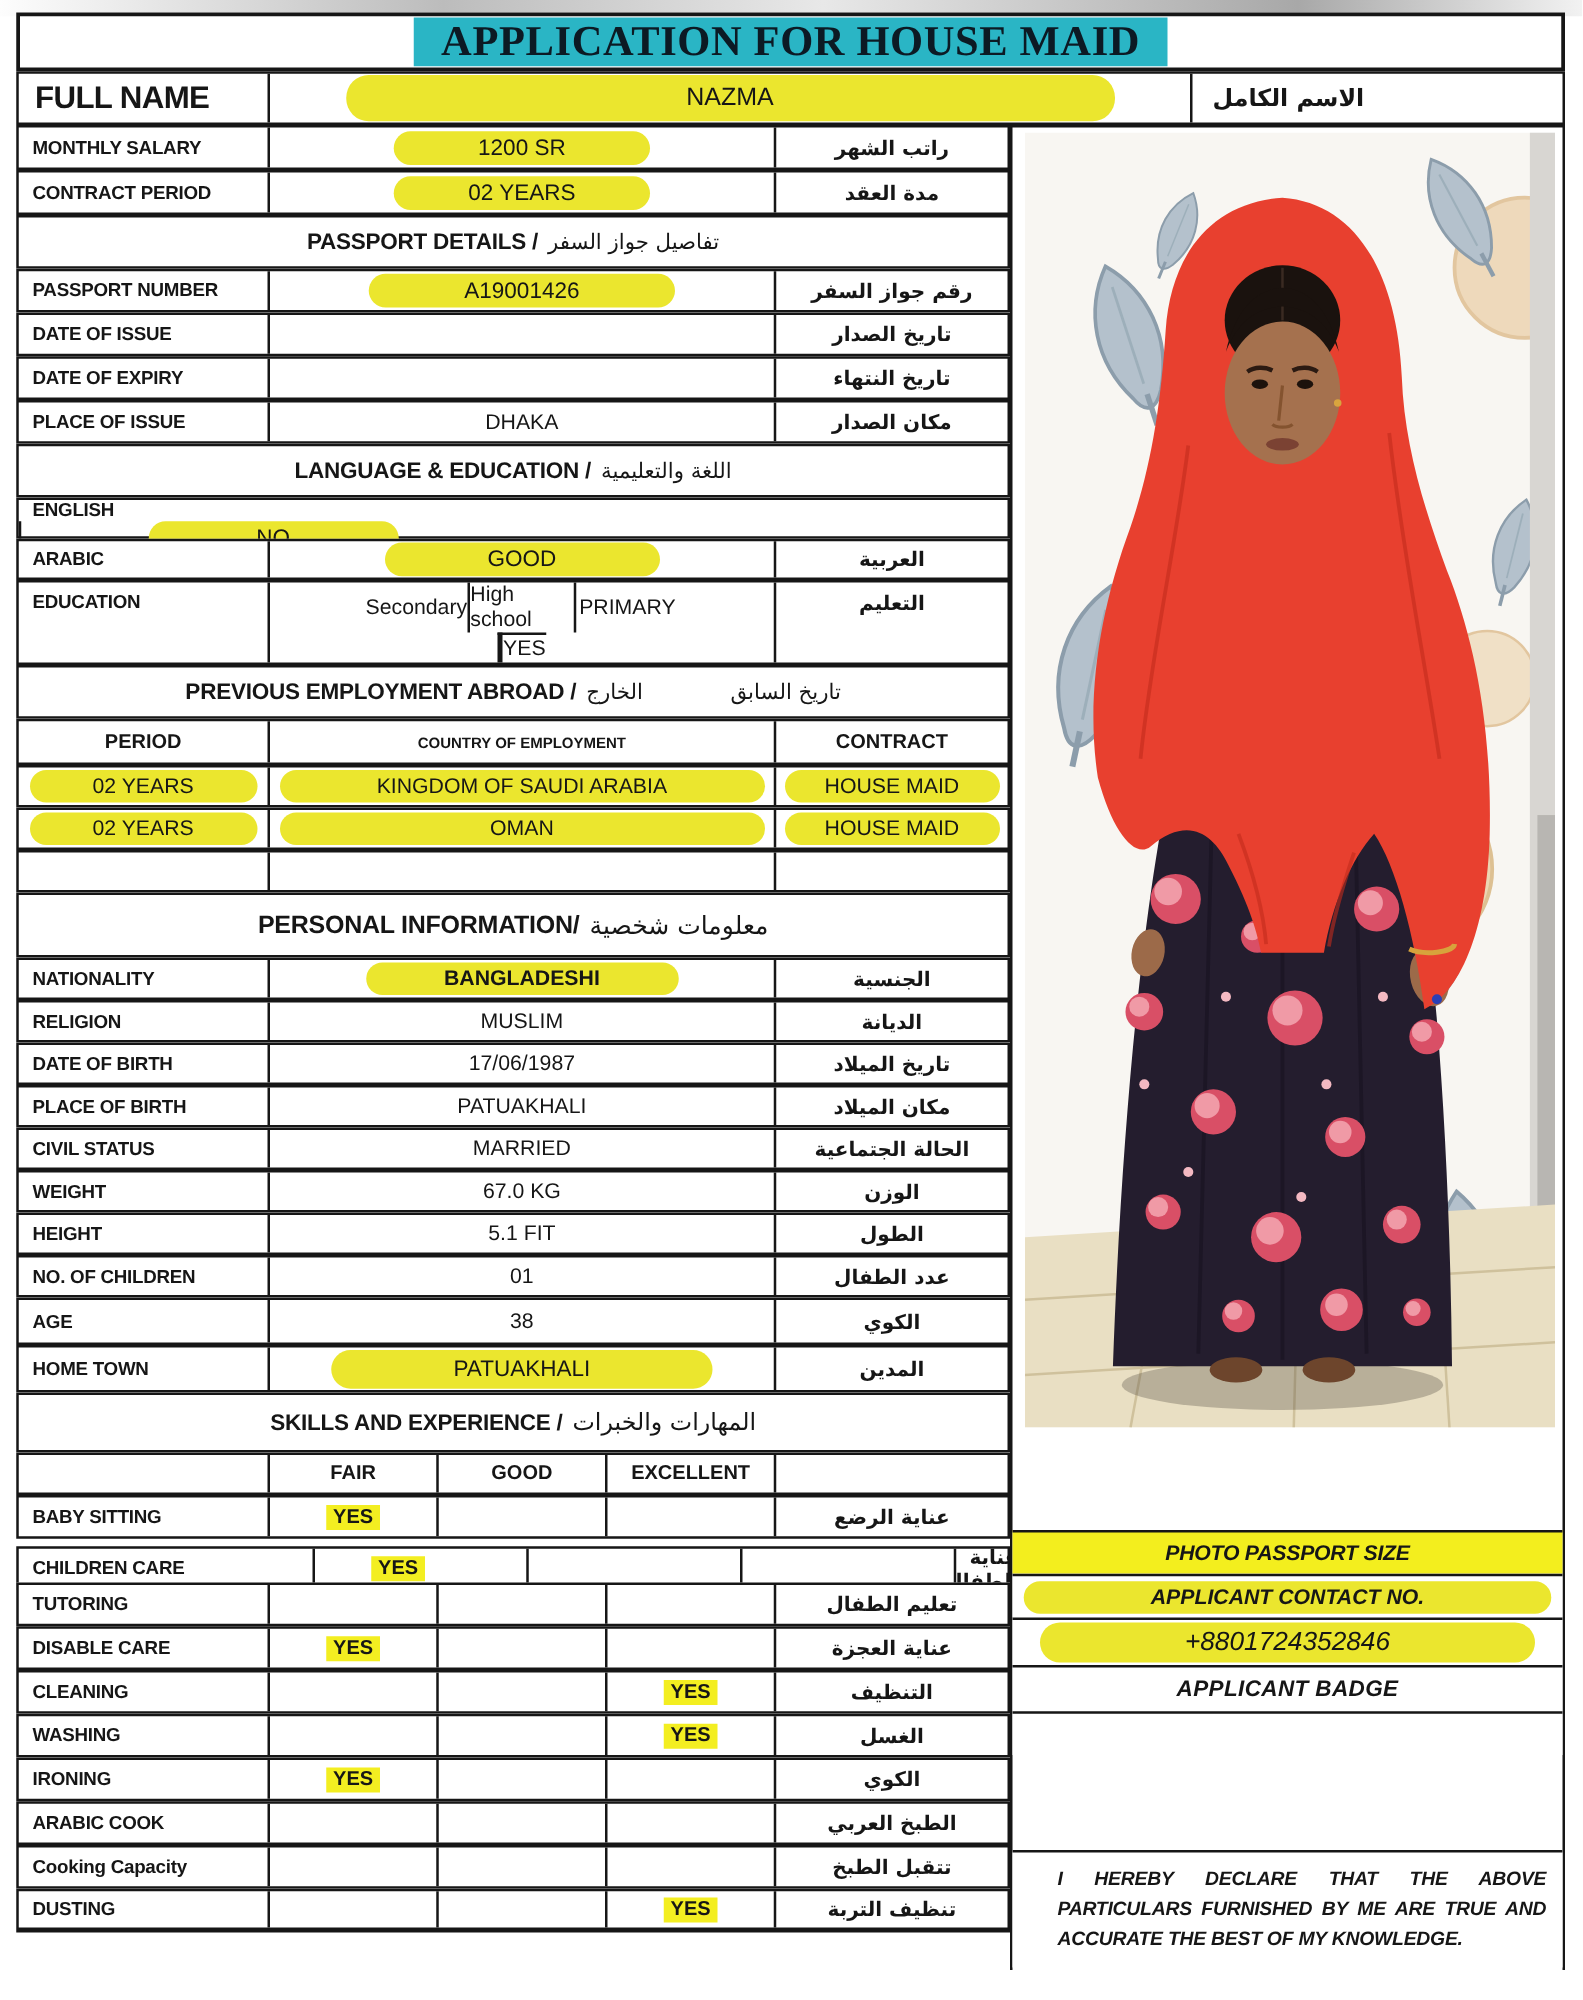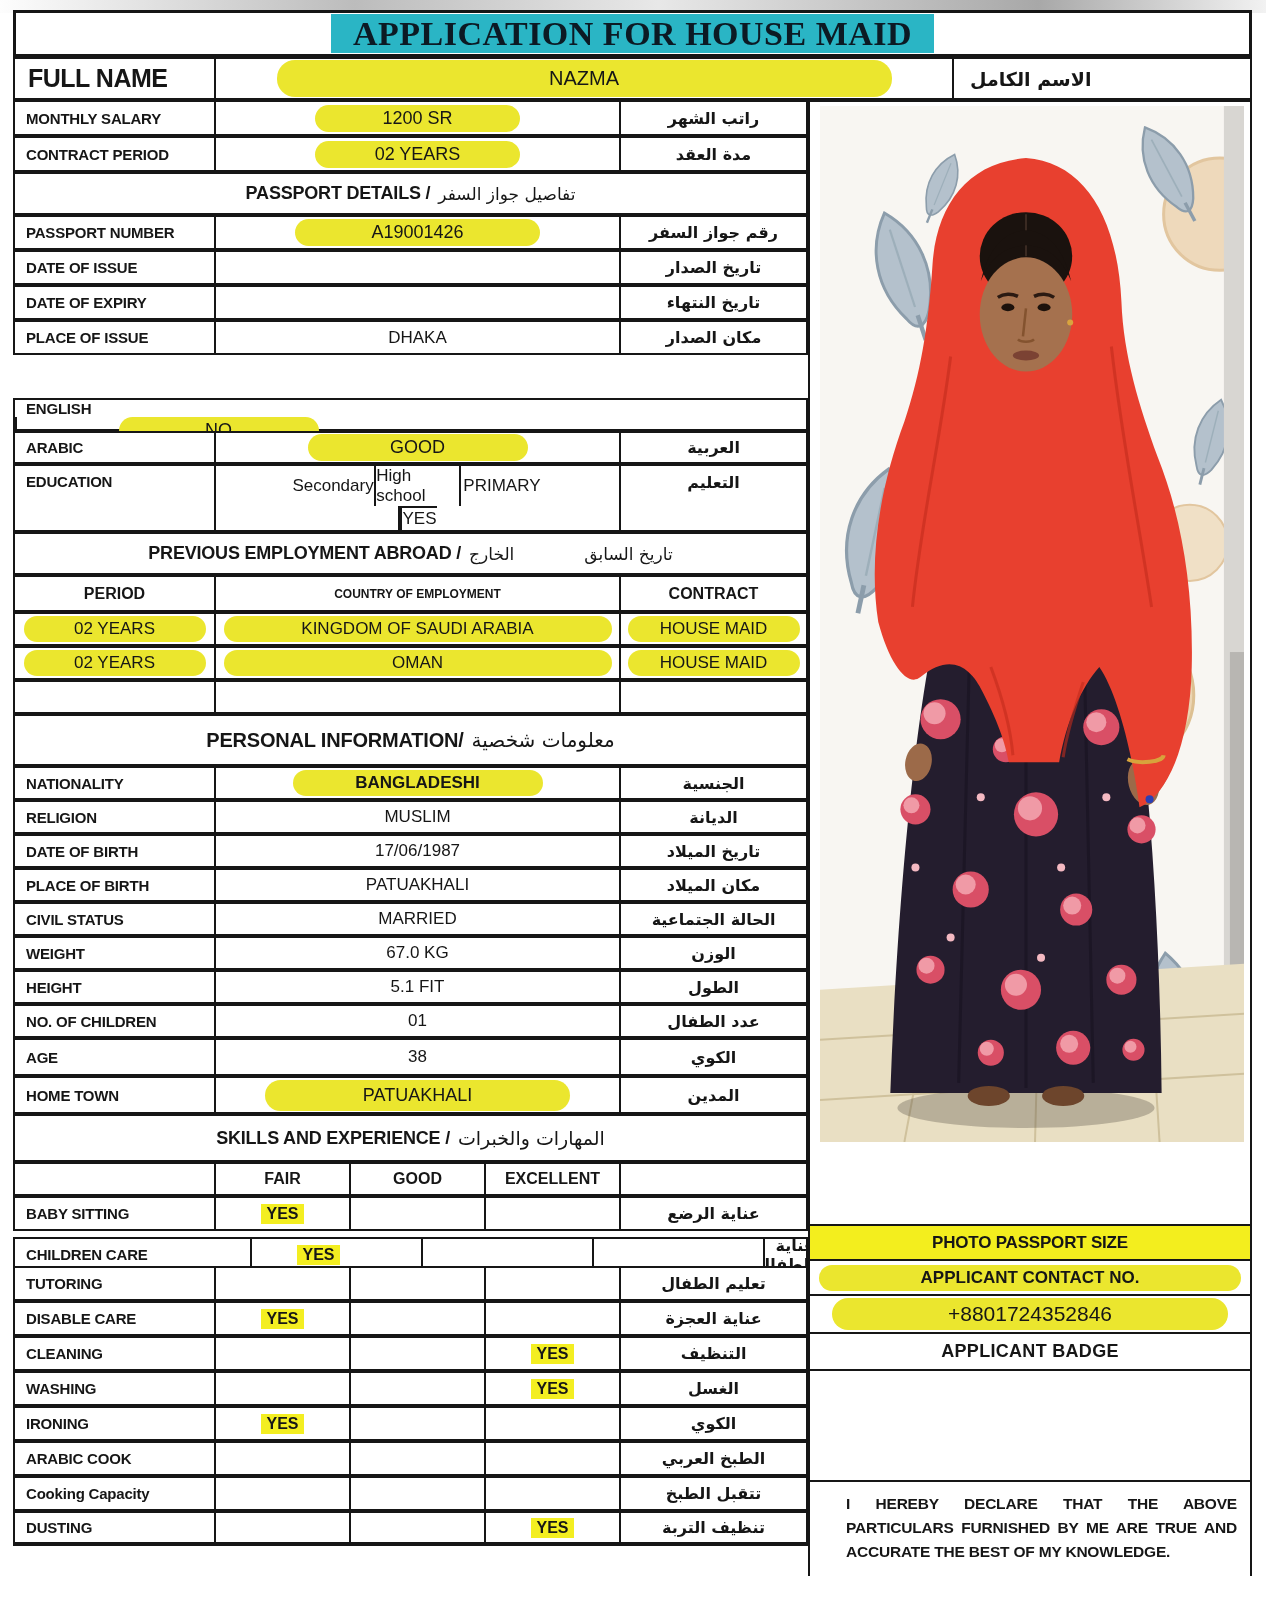--- a/index.html
+++ b/index.html
@@ -50,21 +50,21 @@
   .sk { width:135px; justify-content:center; font-size:16px; }
   
   .emp-period { width:199px; justify-content:center; font-weight:700; font-size:16px; }
   .emp-country { width:405px; justify-content:center; font-weight:700; font-size:12px; }
   .emp-pos { flex:1; justify-content:center; font-weight:700; font-size:16px; }
   .emp-val { font-weight:400; font-size:17px; }
   
   .rcol { position:absolute; left:808px; top:100px; width:444px; height:1476px; box-sizing:border-box;
           border:2px solid #161616; background:#fff; }
   .rrow { position:absolute; left:0; width:100%; box-sizing:border-box; border-top:2px solid #161616;
-          display:flex; align-items:center; justify-content:center; background:#fff; }
+          display:flex; align-items:center; justify-content:center; background:#fff;font-style:italic; }
   .caption-yellow { background:#f3ee1e; font-weight:700; font-size:17px; letter-spacing:-0.2px; }
   .decl { align-items:flex-start; justify-content:flex-start; padding:10px 13px; font-weight:700;
           font-size:15.5px; line-height:1.55; text-align:justify; letter-spacing:-0.2px; }
   .photo-frame { position:absolute; left:10px; top:4px; width:424px; height:1036px; }
 </style>
 </head>
 <body>
 
 <div class="page">
   <div class="topscan"></div>
@@ -117,20 +117,24 @@
     <div class="c lbl">DATE OF EXPIRY</div>
     <div class="c val"></div>
     <div class="c ar">تاريخ النتهاء</div>
   </div>
   <div class="lrow" style="top:320px;height:35px;">
     <div class="c lbl">PLACE OF ISSUE</div>
     <div class="c val" style="justify-content:center;">DHAKA</div>
     <div class="c ar">مكان الصدار</div>
   </div>
 
+  <div class="lrow sec" style="top:355px;height:43px;">
+    <span class="en">LANGUAGE &amp; EDUCATION /</span>
+    <span class="arh">اللغة والتعليمية</span>
+  </div>
   <div class="lrow" style="top:398px;height:33px;flex-direction:column;">
     <div class="c lbl">ENGLISH</div>
     <div class="c val">
         <span class="pill" style="width:200px;font-size:18px;">NO</span>
       </div>
     <div class="c ar">التجليزية</div>
   </div>
   <div class="lrow" style="top:431px;height:33px;">
     <div class="c lbl">ARABIC</div>
     <div class="c val">

